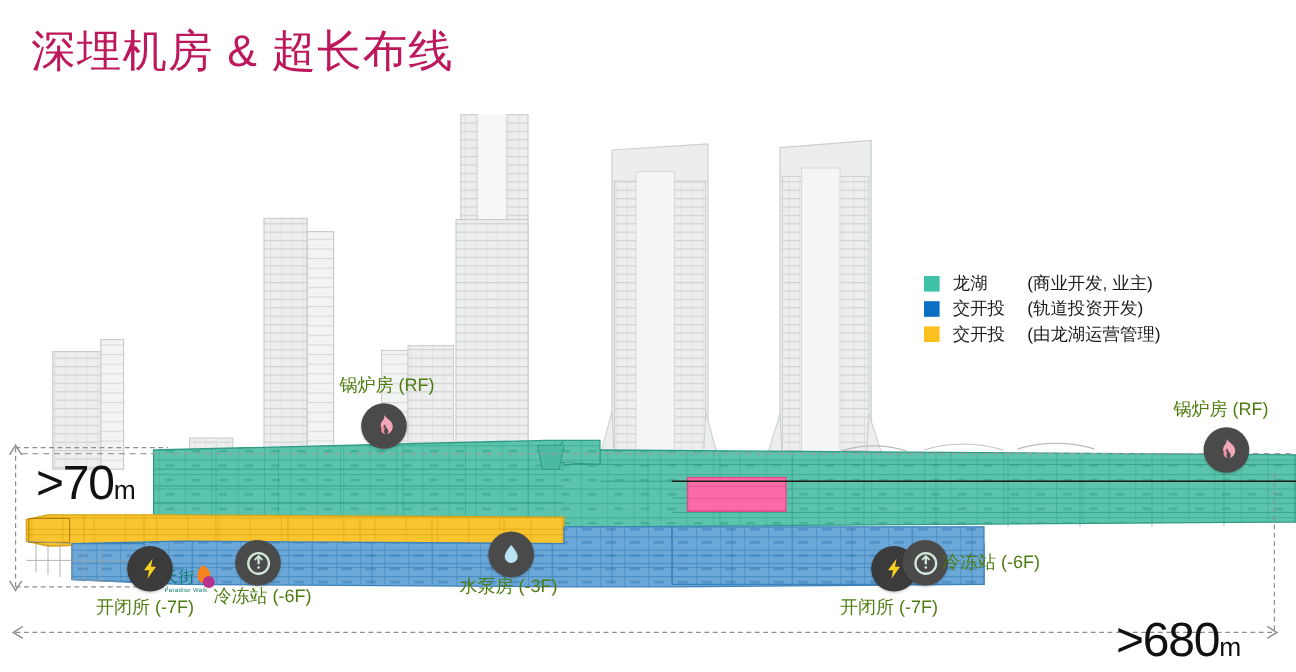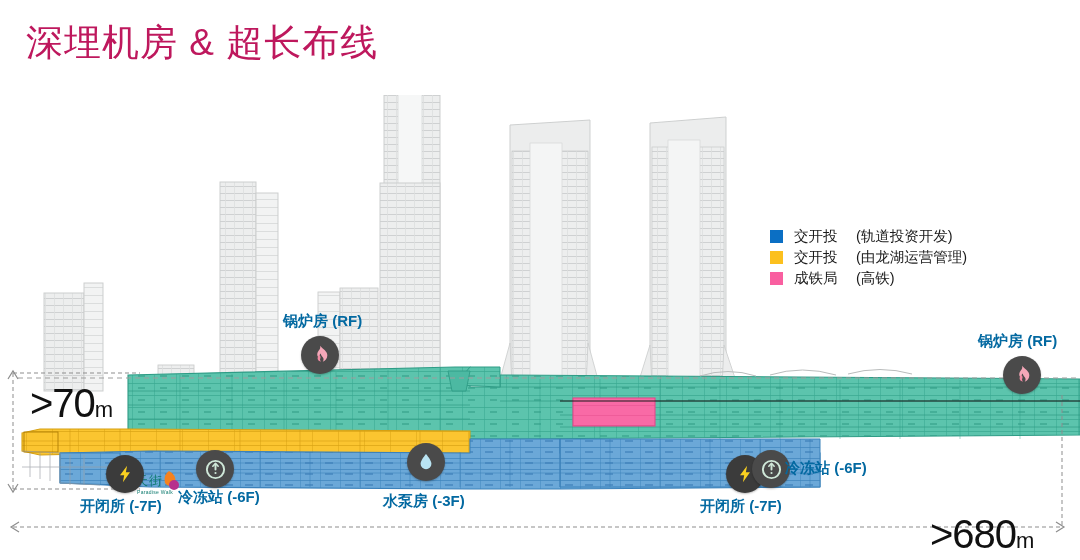--- a/index.html
+++ b/index.html
@@ -30,21 +30,21 @@
   .badge{
     width:38px; height:38px; border-radius:50%;
     background:#4a4a4a; position:absolute;
     display:flex; align-items:center; justify-content:center;
     box-shadow:0 1px 2px rgba(0,0,0,.25);
   }
   .badge.dark{ background:#3b3b3b; }
   .badge svg{ display:block; }
   .callout-label{
     position:absolute; white-space:nowrap;
-    font-size:15px; font-weight:bold; color:#0369a1;
+    font-size:15px; font-weight:normal; color:#4d7c0f;
   }
 
   
   .dim-text{ position:absolute; white-space:nowrap; color:#111; font-weight:400;text-align:right; }
   .dim-big{ font-size:40px; letter-spacing:-1px; }
   .dim-unit{ font-size:22px; }
   #dim-height{ left:30px; top:381px; }
   #dim-length{ left:930px; top:512px; }
 
   
@@ -274,33 +274,33 @@
       <path d="M36 4 q8 4 6 12 q-6 6 -10 0 q-2 -8 4 -12 Z" fill="#f5821f"></path>
       <circle cx="41" cy="18" r="5" fill="#b7318d"></circle>
     </svg>
     <div class="logo-cn">天街</div>
     <div class="logo-en">Paradise Walk</div>
   </div>
 </div>
 
 <div id="legend">
   <div class="legend-row">
+    <span class="legend-swatch" style="background:#3ec2a5"></span>
+    <span class="legend-name">龙湖</span>
+    <span class="legend-desc">(商业开发, 业主)</span>
+  </div>
+  <div class="legend-row">
     <span class="legend-swatch" style="background:#0b6fc4"></span>
     <span class="legend-name">交开投</span>
     <span class="legend-desc">(轨道投资开发)</span>
   </div>
   <div class="legend-row">
     <span class="legend-swatch" style="background:#fcc01e"></span>
     <span class="legend-name">交开投</span>
     <span class="legend-desc">(由龙湖运营管理)</span>
-  </div>
-  <div class="legend-row">
-    <span class="legend-swatch" style="background:#f95fa0"></span>
-    <span class="legend-name">成铁局</span>
-    <span class="legend-desc">(高铁)</span>
   </div>
 </div>
 
 <div class="dim-text" id="dim-height">
   <span class="dim-big">&gt;70</span><span class="dim-unit">m</span>
 </div>
 <div class="dim-text" id="dim-length">
   <span class="dim-big">&gt;680</span><span class="dim-unit">m</span>
 </div>
 
@@ -344,21 +344,21 @@
   </div>
   <div class="callout-label" style="left:0; top:38px;">冷冻站 (-6F)</div>
 </div>
 
 <div class="callout" style="left:383px; top:443px;">
   <div class="badge" style="left:24px; top:0;">
     <svg width="20" height="22" viewBox="0 0 24 24">
       <path d="M12 2.5c0 0 6.5 7.4 6.5 11.6A6.5 6.5 0 0 1 5.5 14.1C5.5 9.9 12 2.5 12 2.5z" fill="#b9e3f2"></path>
     </svg>
   </div>
-  <div class="callout-label" style="left:0; top:49px;">水泵房 (-3F)</div>
+  <div class="callout-label" style="left:0; top:36px;">水泵房 (-3F)</div>
 </div>
 
 <div class="callout" style="left:700px; top:455px;">
   <div class="badge dark" style="left:26px; top:0;">
     <svg width="20" height="22" viewBox="0 0 24 24">
       <path d="M14.5 2L6 13.5h5L9.5 22 18 10h-5z" fill="#f9d020"></path>
     </svg>
   </div>
   <div class="callout-label" style="left:0; top:42px;">开闭所 (-7F)</div>
 </div>

